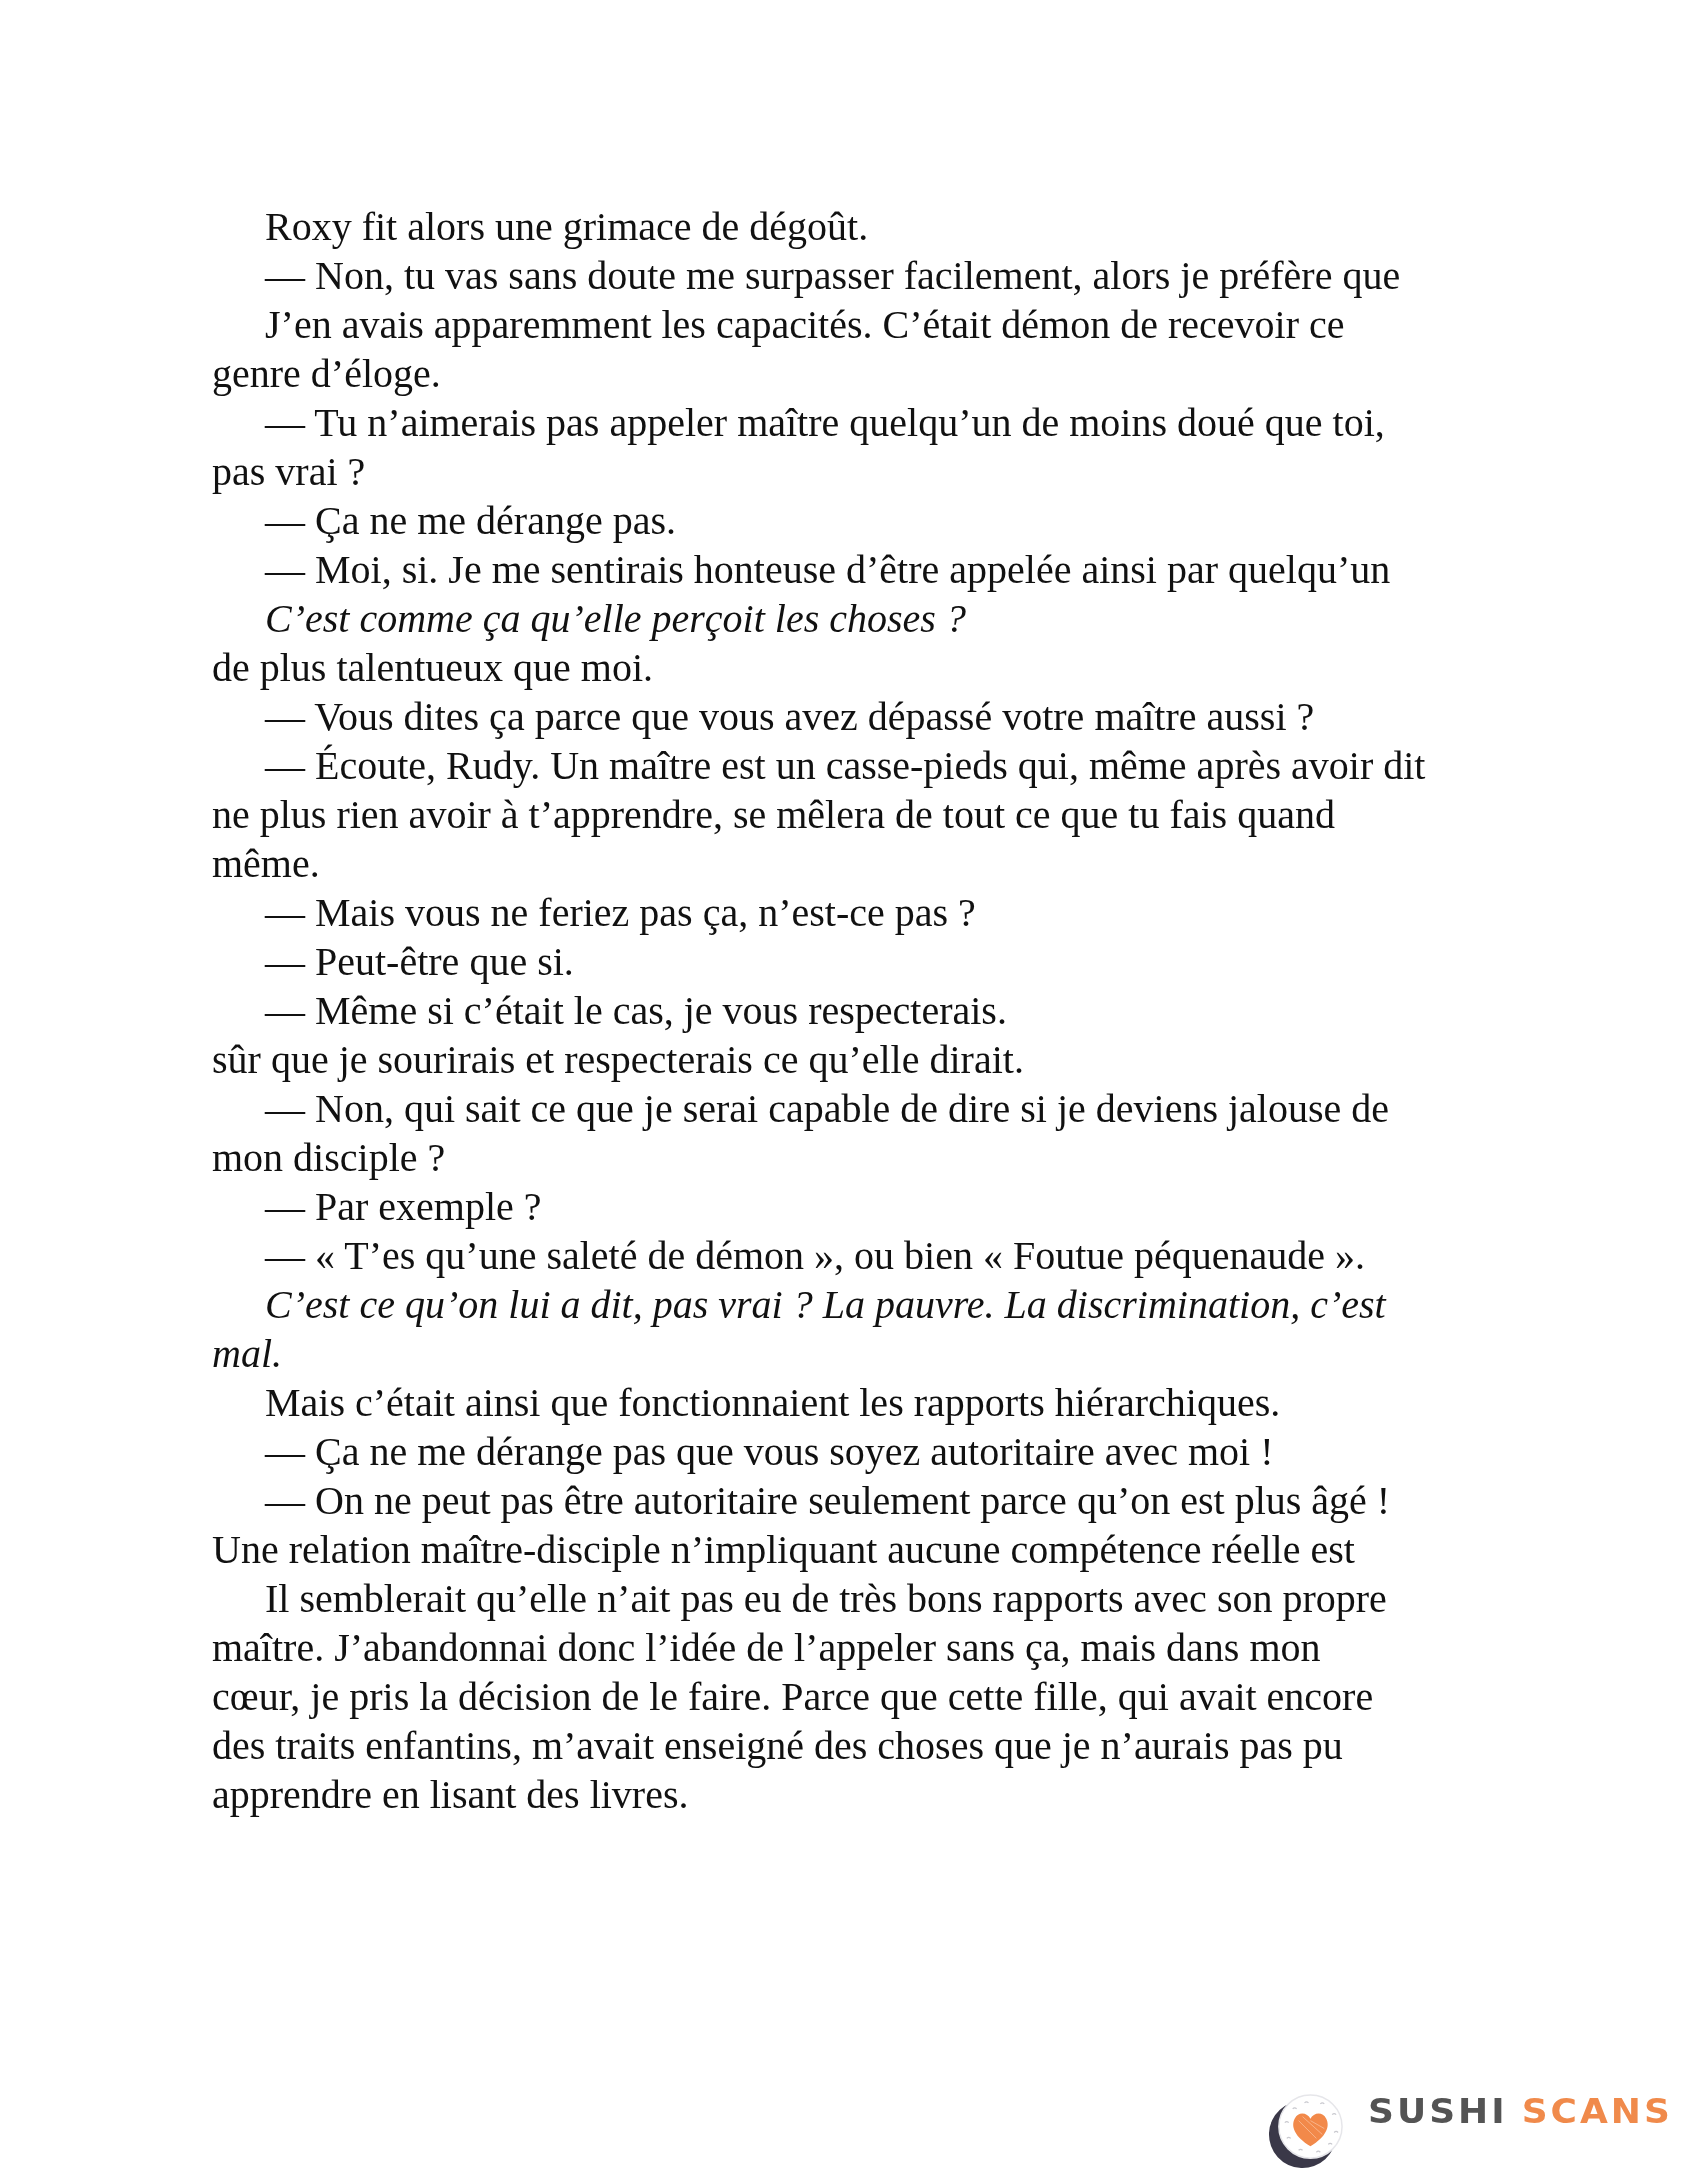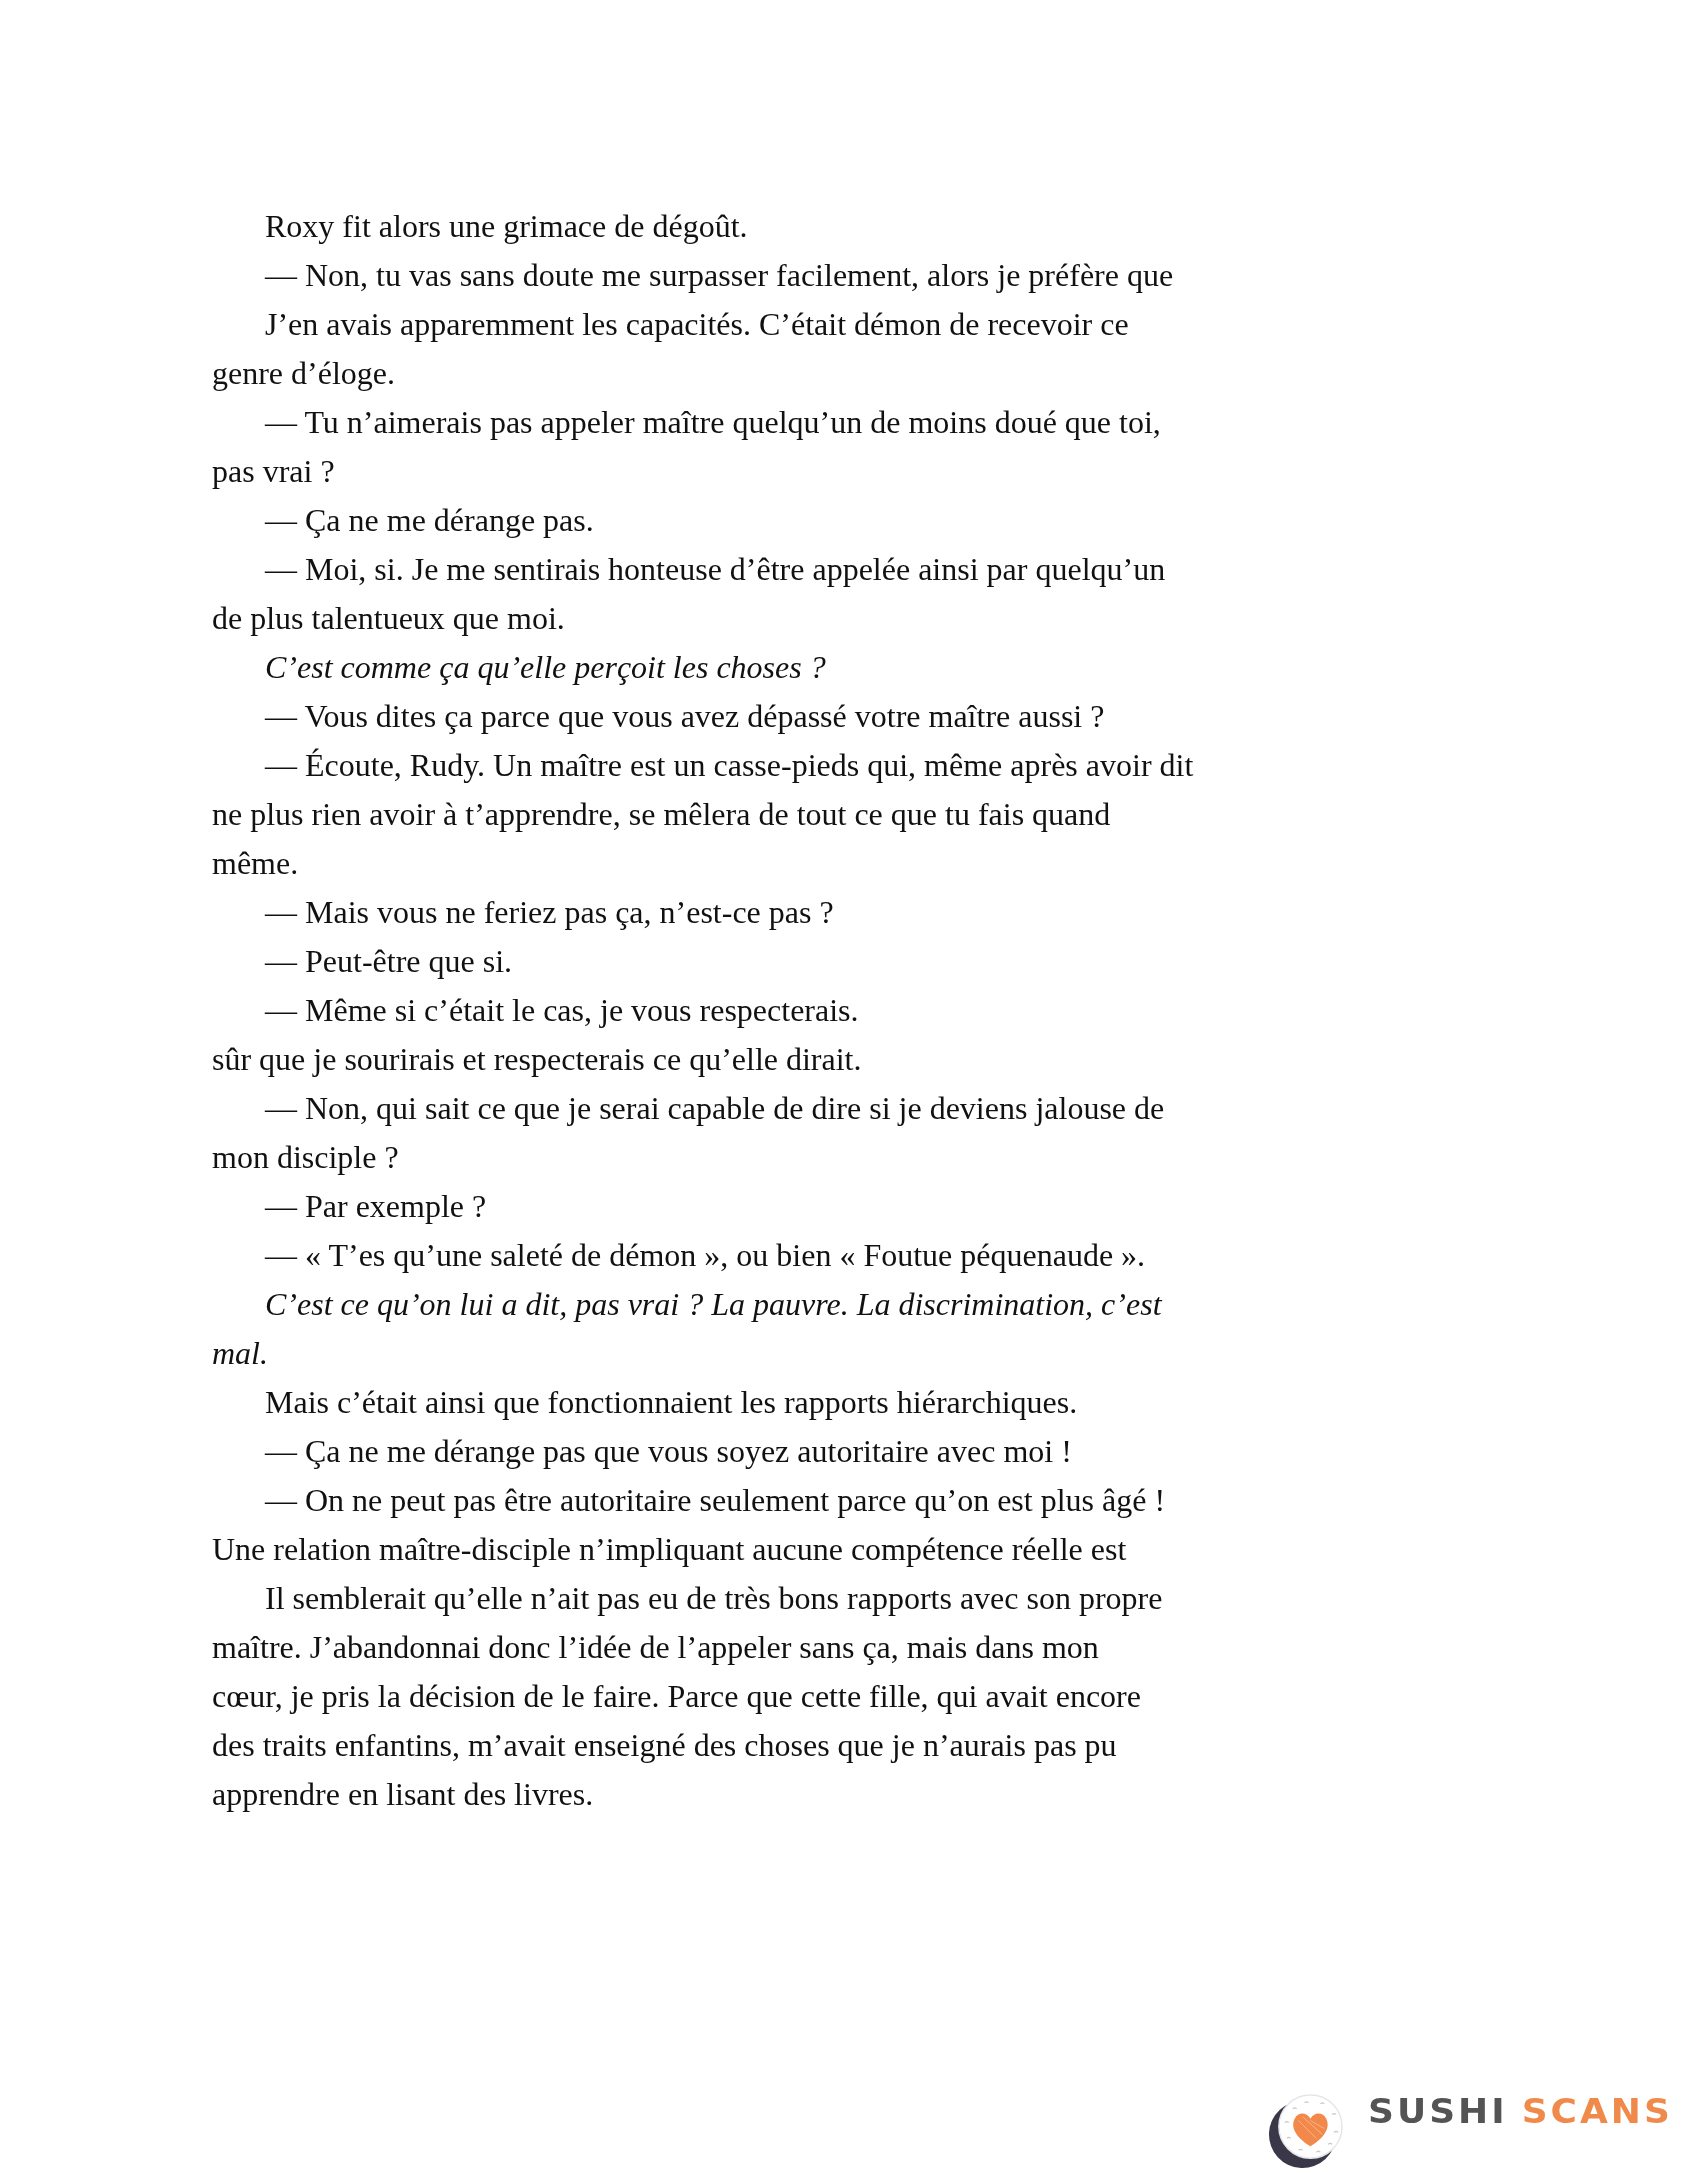--- a/index.html
+++ b/index.html
@@ -12,21 +12,21 @@
     height: 2178px;
     position: relative;
     overflow: hidden;
   }
   .page-text {
     position: absolute;
     left: 212px;
     top: 202px;
     width: 1287px;
     font-family: "Liberation Serif", "DejaVu Serif", serif;
-    font-size: 32px;
+    font-size: 40px;
     line-height: 49px;
     color: #111111;
     white-space: nowrap;
   }
   .line {
     display: block;
     height: 49px;
   }
   .line.indent {
     padding-left: 53px;
@@ -65,22 +65,22 @@
 
 <div class="page-text" id="page-text">
     <span class="line indent">Roxy fit alors une grimace de dégoût.</span>
     <span class="line indent">— Non, tu vas sans doute me surpasser facilement, alors je préfère que</span>
     <span class="line indent">J’en avais apparemment les capacités. C’était démon de recevoir ce</span>
     <span class="line">genre d’éloge.</span>
     <span class="line indent">— Tu n’aimerais pas appeler maître quelqu’un de moins doué que toi,</span>
     <span class="line">pas vrai ?</span>
     <span class="line indent">— Ça ne me dérange pas.</span>
     <span class="line indent">— Moi, si. Je me sentirais honteuse d’être appelée ainsi par quelqu’un</span>
+    <span class="line indent italic">C’est comme ça qu’elle perçoit les choses ?</span>
     <span class="line">de plus talentueux que moi.</span>
-    <span class="line indent italic">C’est comme ça qu’elle perçoit les choses ?</span>
     <span class="line indent">— Vous dites ça parce que vous avez dépassé votre maître aussi ?</span>
     <span class="line indent">— Écoute, Rudy. Un maître est un casse-pieds qui, même après avoir dit</span>
     <span class="line">ne plus rien avoir à t’apprendre, se mêlera de tout ce que tu fais quand</span>
     <span class="line">même.</span>
     <span class="line indent">— Mais vous ne feriez pas ça, n’est-ce pas ?</span>
     <span class="line indent">— Peut-être que si.</span>
     <span class="line indent">— Même si c’était le cas, je vous respecterais.</span>
     <span class="line">sûr que je sourirais et respecterais ce qu’elle dirait.</span>
     <span class="line indent">— Non, qui sait ce que je serai capable de dire si je deviens jalouse de</span>
     <span class="line">mon disciple ?</span>

